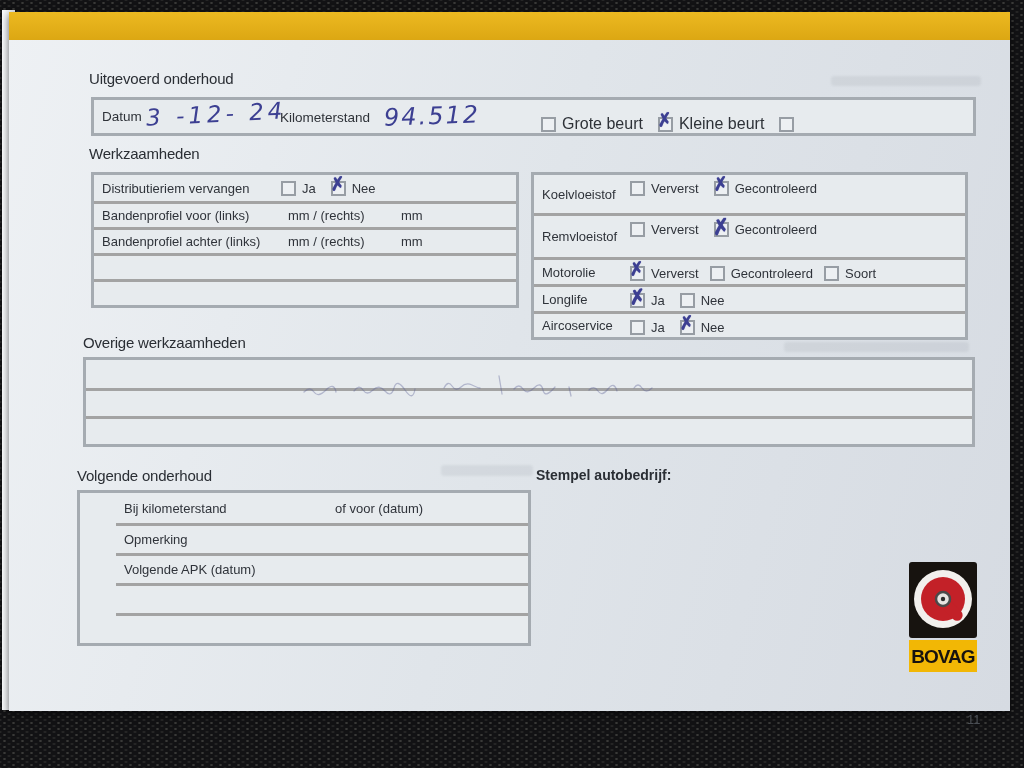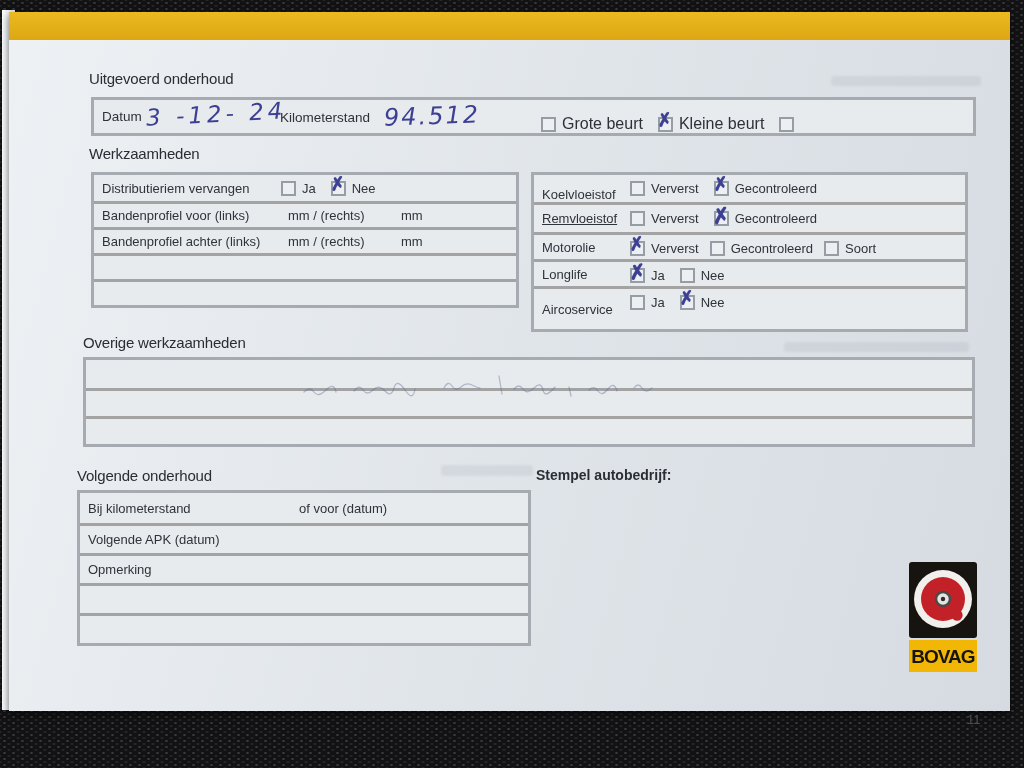--- a/index.html
+++ b/index.html
@@ -136,36 +136,36 @@
     <div class="row">
       <span class="row-label">Bandenprofiel achter (links)</span>
       <span class="abs" style="left:194px;">mm / (rechts)</span>
       <span class="abs" style="left:307px;">mm</span>
     </div>
     <div class="row"></div>
     <div class="row"></div>
   </div>
 
   <div class="box" style="left:522px;top:160px;width:437px;">
-    <div class="row" style="height:27px;align-items:flex-end;">
+    <div class="row" style="height:38px;">
       <span class="row-label">Koelvloeistof</span>
       <div class="abs opts" style="left:96px;top:0;height:27px;">
         <span class="opt">
           <span class="cb"></span>
           <span>Ververst</span>
         </span>
         <span class="opt">
           <span class="cb checked">
               <i class="mark">✗</i>
             </span>
           <span>Gecontroleerd</span>
         </span>
       </div>
     </div>
-    <div class="row" style="height:30px;text-decoration:underline;">
+    <div class="row" style="height:44px;">
       <span class="row-label">Remvloeistof</span>
       <div class="abs opts" style="left:96px;top:0;height:27px;">
         <span class="opt">
           <span class="cb"></span>
           <span>Ververst</span>
         </span>
         <span class="opt">
           <span class="cb checked">
               <i class="mark" style="font-size:21px;left:-4px;">✗</i>
             </span>
@@ -200,21 +200,21 @@
               <i class="mark" style="font-size:20px;">✗</i>
             </span>
           <span>Ja</span>
         </span>
         <span class="opt">
           <span class="cb"></span>
           <span>Nee</span>
         </span>
       </div>
     </div>
-    <div class="row" style="height:43px;">
+    <div class="row" style="height:26px;">
       <span class="row-label">Aircoservice</span>
       <div class="abs opts" style="left:96px;top:0;height:27px;">
         <span class="opt">
           <span class="cb"></span>
           <span>Ja</span>
         </span>
         <span class="opt">
           <span class="cb checked">
               <i class="mark">✗</i>
             </span>
@@ -228,30 +228,30 @@
   <div class="box" style="left:74px;top:345px;width:892px;">
     <div class="row" style="height:28px;"></div>
     <div class="row" style="height:28px;"></div>
     <div class="row" style="height:28px;"></div>
   </div>
   <svg class="faint-hw" style="left:290px;top:356px;" width="400" height="36" viewBox="0 0 400 36">
     <path d="M5 24 q6 -6 10 0 t12 -2 t10 2 M55 23 q5 -7 9 -1 t10 0 t12 1 t9 -3 t11 2 t10 -1 M145 20 q4 -8 8 -2 t9 1 t11 -2 t8 3 M200 8 l3 18 M215 21 q5 -6 9 0 t11 -1 t9 2 t12 -3 M270 19 l2 9 M290 22 q5 -5 9 1 t10 -2 t9 2 M335 20 q4 -6 8 0 t10 0" fill="none" stroke="#5d6296" stroke-width="1.3" stroke-linecap="round"></path>
   </svg>
 
   <div class="h" style="left:68px;top:455px;">Volgende onderhoud</div>
-  <div class="box" style="left:68px;top:478px;width:454px;">
+  <div class="box" style="left:68px;top:478px;width:454px;padding-left:36px;">
     <div class="row" style="height:30px;">
       <span class="row-label">Bij kilometerstand</span>
       <span class="abs" style="left:219px;">of voor (datum)</span>
     </div>
     <div class="row" style="height:30px;">
+      <span class="row-label">Opmerking</span>
+    </div>
+    <div class="row" style="height:30px;">
       <span class="row-label">Volgende APK (datum)</span>
-    </div>
-    <div class="row" style="height:30px;">
-      <span class="row-label">Opmerking</span>
     </div>
     <div class="row" style="height:30px;"></div>
     <div class="row" style="height:30px;"></div>
   </div>
 
   <div class="stempel" style="left:527px;top:455px;">Stempel autobedrijf:</div>
 
   <div class="bovag" style="left:900px;top:550px;">
     <svg width="68" height="112" viewBox="0 0 68 112">
       <rect x="0" y="0" width="68" height="76" rx="3" fill="#17130f"></rect>

